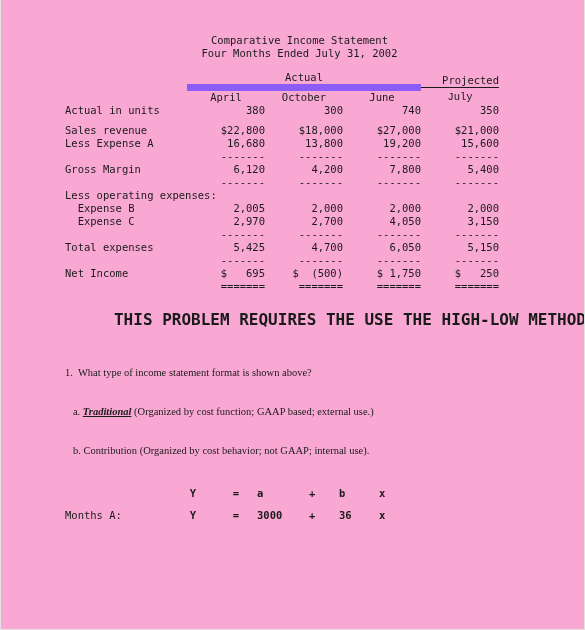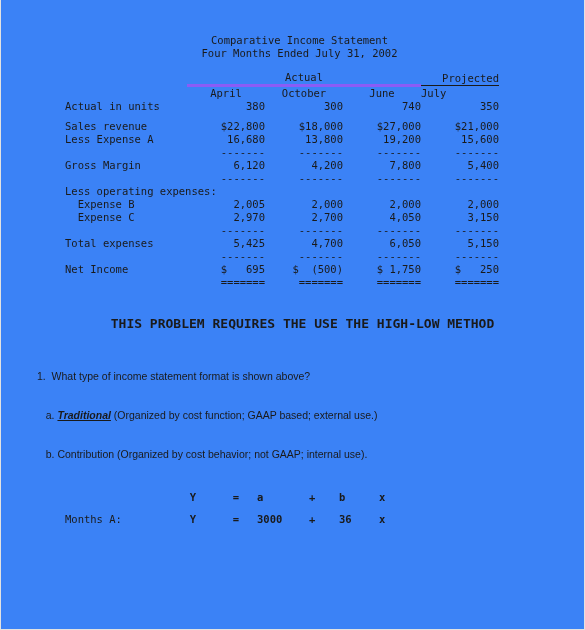--- a/index.html
+++ b/index.html
@@ -8,21 +8,21 @@
     background: #ffffff;
   }
   body {
     font-family: "DejaVu Sans Mono", monospace;
     color: #1a1a1a;
   }
   #page {
     position: relative;
     width: 585px;
     height: 630px;
-    background: #3b82f6;
+    background: #f9a8d4;
     border-left: 1px solid #e2e2e2;
     border-right: 1px solid #e2e2e2;
     border-bottom: 1px solid #e2e2e2;
     box-sizing: border-box;
     overflow: hidden;
   }
   #sheet {
     position: absolute;
     left: 0; top: 0;
     width: 585px;
@@ -63,55 +63,55 @@
   td.num   { width: 78px;  text-align: right; padding-right: 12px; }
   td.numj  { width: 78px;  text-align: right; padding-right: 4px; font-weight: bold; }
 
   tr.h { height: 13px; }
   tr.gap td { height: 7px; font-size: 1px; line-height: 1px; }
 
   
   td.grp-actual {
     text-align: center;
     padding-right: 12px;
-    border-bottom: 3px solid #8b5cf6;
+    border-bottom: 7px solid #8b5cf6;
     padding-bottom: 1px;
   }
   td.grp-proj {
     text-align: right;
     padding-right: 4px;
     border-bottom: 1px solid #1a1a1a;
     padding-bottom: 1px;
     font-weight: normal;
   }
   td.grp-spacer { border-bottom: none; }
 
   td.hd  { width: 78px; text-align: center; padding-right: 12px; }
-  td.hdj { width: 78px; text-align: left; padding-right: 4px; }
+  td.hdj { width: 78px; text-align: center; padding-right: 4px; font-family: Liberation Mono, monospace; }
 
   td.rule { text-align: right; padding-right: 12px; letter-spacing: 0px; }
   td.rulej{ text-align: right; padding-right: 4px; }
 
   
   .banner {
-    text-align: center;
-    font-family: "DejaVu Sans Mono", monospace;
-    font-size: 13px;
+    text-align: right;
+    font-family: "DejaVu Sans Mono", monospace;
+    font-size: 16px;
     font-weight: bold;
     line-height: 13px;
-    margin-top: 28px;
+    margin-top: 20px;
     padding-left: 18px;
     white-space: pre;
   }
 
   
   .q {
-    margin-left: 36px;
+    margin-left: 64px;
     margin-top: 14px;
-    font-family: Liberation Sans, sans-serif;
+    font-family: Liberation Serif, serif;
     font-size: 10.5px;
     line-height: 13px;
     white-space: pre-wrap;
   }
   .q-line { white-space: pre; }
 
   
   table.formula {
     border-collapse: collapse;
     margin-left: 64px;

